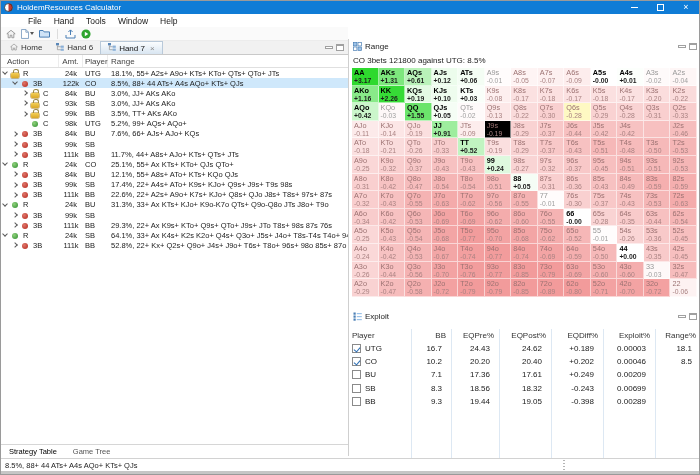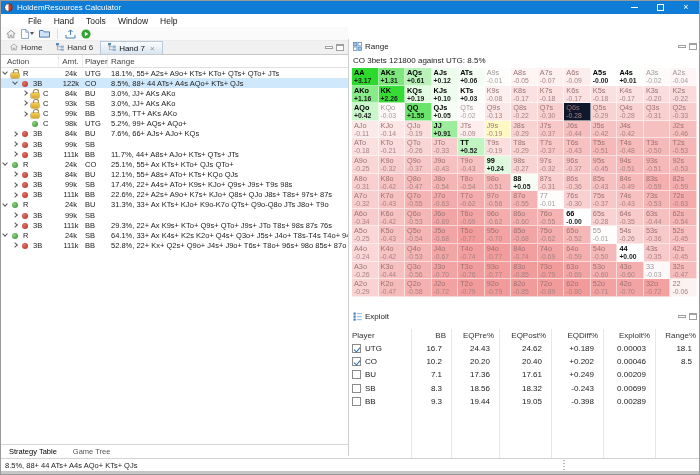--- a/index.html
+++ b/index.html
@@ -535,21 +535,21 @@
           <span class="v" style="color: rgb(169, 130, 130);">-0.13</span>
         </div>
         <div class="hcell" style="background: rgb(250, 219, 219);">
           <span class="h" style="color: rgb(156, 114, 114);">Q8s</span>
           <span class="v" style="color: rgb(169, 130, 130);">-0.22</span>
         </div>
         <div class="hcell" style="background: rgb(249, 208, 208);">
           <span class="h" style="color: rgb(156, 114, 114);">Q7s</span>
           <span class="v" style="color: rgb(169, 130, 130);">-0.30</span>
         </div>
-        <div class="hcell" style="background: #0f172a;">
+        <div class="hcell" style="background: #fef9c3;">
           <span class="h" style="color: rgb(156, 114, 114);">Q6s</span>
           <span class="v" style="color: rgb(169, 130, 130);">-0.28</span>
         </div>
         <div class="hcell" style="background: rgb(249, 210, 210);">
           <span class="h" style="color: rgb(156, 114, 114);">Q5s</span>
           <span class="v" style="color: rgb(169, 130, 130);">-0.29</span>
         </div>
         <div class="hcell" style="background: rgb(249, 211, 211);">
           <span class="h" style="color: rgb(156, 114, 114);">Q4s</span>
           <span class="v" style="color: rgb(169, 130, 130);">-0.28</span>
@@ -575,21 +575,21 @@
           <span class="v" style="color: rgb(169, 130, 130);">-0.19</span>
         </div>
         <div class="hcell inr" style="background: rgb(158, 237, 158);">
           <span class="h">JJ</span>
           <span class="v">+0.91</span>
         </div>
         <div class="hcell" style="background: rgb(253, 237, 237);">
           <span class="h" style="color: rgb(156, 114, 114);">JTs</span>
           <span class="v" style="color: rgb(169, 130, 130);">-0.09</span>
         </div>
-        <div class="hcell" style="background: #fef9c3;">
+        <div class="hcell" style="background: #000000;">
           <span class="h" style="color: rgb(156, 114, 114);">J9s</span>
           <span class="v" style="color: rgb(169, 130, 130);">-0.19</span>
         </div>
         <div class="hcell" style="background: rgb(249, 210, 210);">
           <span class="h" style="color: rgb(156, 114, 114);">J8s</span>
           <span class="v" style="color: rgb(169, 130, 130);">-0.29</span>
         </div>
         <div class="hcell" style="background: rgb(248, 200, 200);">
           <span class="h" style="color: rgb(156, 114, 114);">J7s</span>
           <span class="v" style="color: rgb(169, 130, 130);">-0.37</span>

